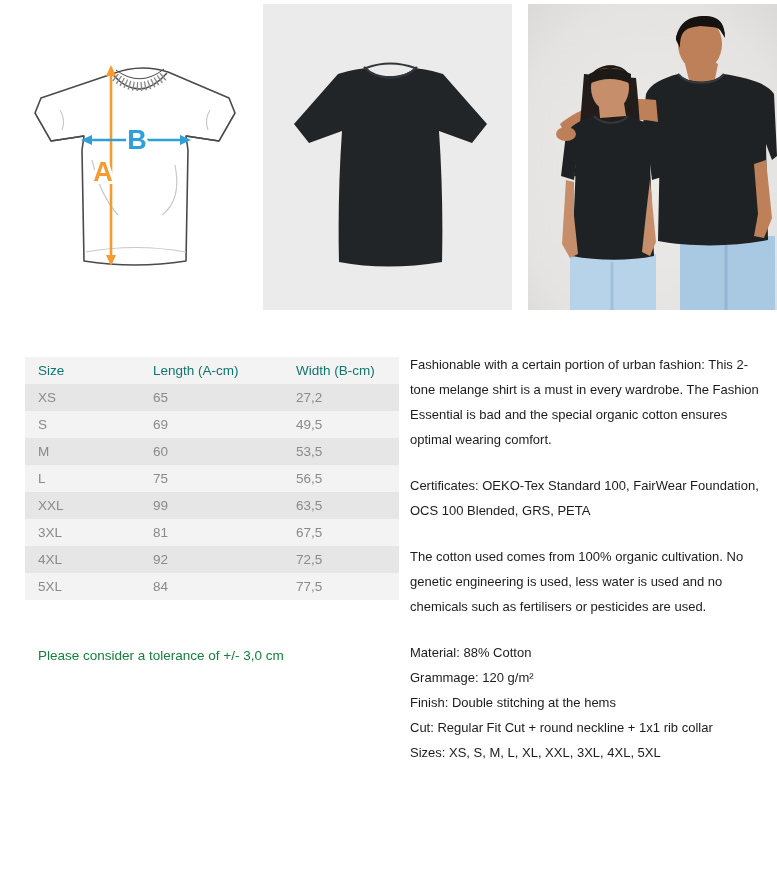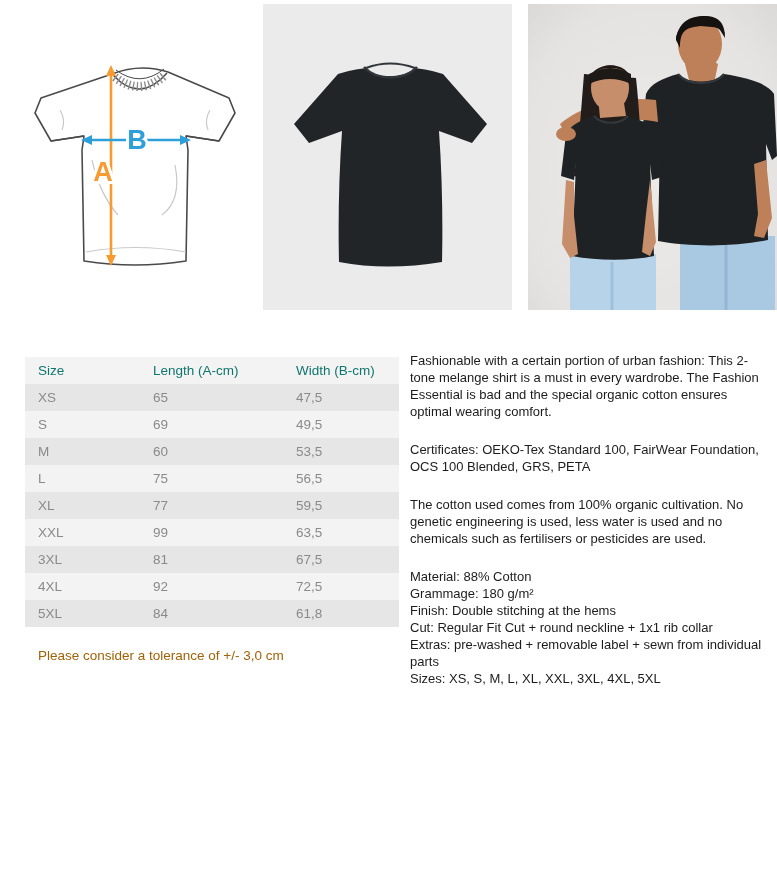--- a/index.html
+++ b/index.html
@@ -27,27 +27,27 @@
     height:27px;padding:0;vertical-align:middle;
   }
   .size-table .c1{width:115px;padding-left:13px;}
   .size-table .c2{width:143px;}
   .size-table .c3{width:103px;}
   .size-table tbody tr:nth-child(odd){background:#e6e6e6;}
   .size-table tbody tr:nth-child(even){background:#f3f3f3;}
 
   .tolerance{
     position:absolute;left:38px;top:648px;margin:0;
-    font-size:13.5px;color:#a16207;
+    font-size:13.5px;color:#15803d;
   }
 
   
   .description{
     position:absolute;left:410px;top:352px;width:356px;
-    font-size:13px;line-height:17px;color:#1c1c1c;
+    font-size:13px;line-height:25px;color:#1c1c1c;
   }
   .description p{margin:0 0 21px 0;}
   .spec-line{margin:0;}
 </style>
 </head>
 <body>
 
 <div class="page">
 
   <figure class="media fig-diagram">
@@ -174,74 +174,68 @@
       <tr>
         <th class="c1">Size</th>
         <th class="c2">Length (A-cm)</th>
         <th class="c3">Width (B-cm)</th>
       </tr>
     </thead>
     <tbody>
       <tr>
         <td class="c1">XS</td>
         <td class="c2">65</td>
-        <td class="c3">47,5</td>
+        <td class="c3">27,2</td>
       </tr>
       <tr>
         <td class="c1">S</td>
         <td class="c2">69</td>
         <td class="c3">49,5</td>
       </tr>
       <tr>
         <td class="c1">M</td>
         <td class="c2">60</td>
         <td class="c3">53,5</td>
       </tr>
       <tr>
         <td class="c1">L</td>
         <td class="c2">75</td>
         <td class="c3">56,5</td>
       </tr>
       <tr>
-        <td class="c1">XL</td>
-        <td class="c2">77</td>
-        <td class="c3">59,5</td>
-      </tr>
-      <tr>
         <td class="c1">XXL</td>
         <td class="c2">99</td>
         <td class="c3">63,5</td>
       </tr>
       <tr>
         <td class="c1">3XL</td>
         <td class="c2">81</td>
         <td class="c3">67,5</td>
       </tr>
       <tr>
         <td class="c1">4XL</td>
         <td class="c2">92</td>
         <td class="c3">72,5</td>
       </tr>
       <tr>
         <td class="c1">5XL</td>
         <td class="c2">84</td>
-        <td class="c3">61,8</td>
+        <td class="c3">77,5</td>
       </tr>
     </tbody>
   </table>
 
   <p class="tolerance">Please consider a tolerance of +/- 3,0 cm</p>
 
   <div class="description">
     <p>Fashionable with a certain portion of urban fashion: This 2-tone melange shirt is a must in every wardrobe. The Fashion Essential is bad and the special organic cotton ensures optimal wearing comfort.</p>
     <p>Certificates: OEKO-Tex Standard 100, FairWear Foundation, OCS 100 Blended, GRS, PETA</p>
     <p>The cotton used comes from 100% organic cultivation. No genetic engineering is used, less water is used and no chemicals such as fertilisers or pesticides are used.</p>
     <div>
       <div class="spec-line">Material: 88% Cotton</div>
-      <div class="spec-line">Grammage: 180 g/m²</div>
+      <div class="spec-line">Grammage: 120 g/m²</div>
       <div class="spec-line">Finish: Double stitching at the hems</div>
       <div class="spec-line">Cut: Regular Fit Cut + round neckline + 1x1 rib collar</div>
-      <div class="spec-line">Extras: pre-washed + removable label + sewn from individual parts</div>
       <div class="spec-line">Sizes: XS, S, M, L, XL, XXL, 3XL, 4XL, 5XL</div>
     </div>
   </div>
 
 </div>
 
 </body></html>

